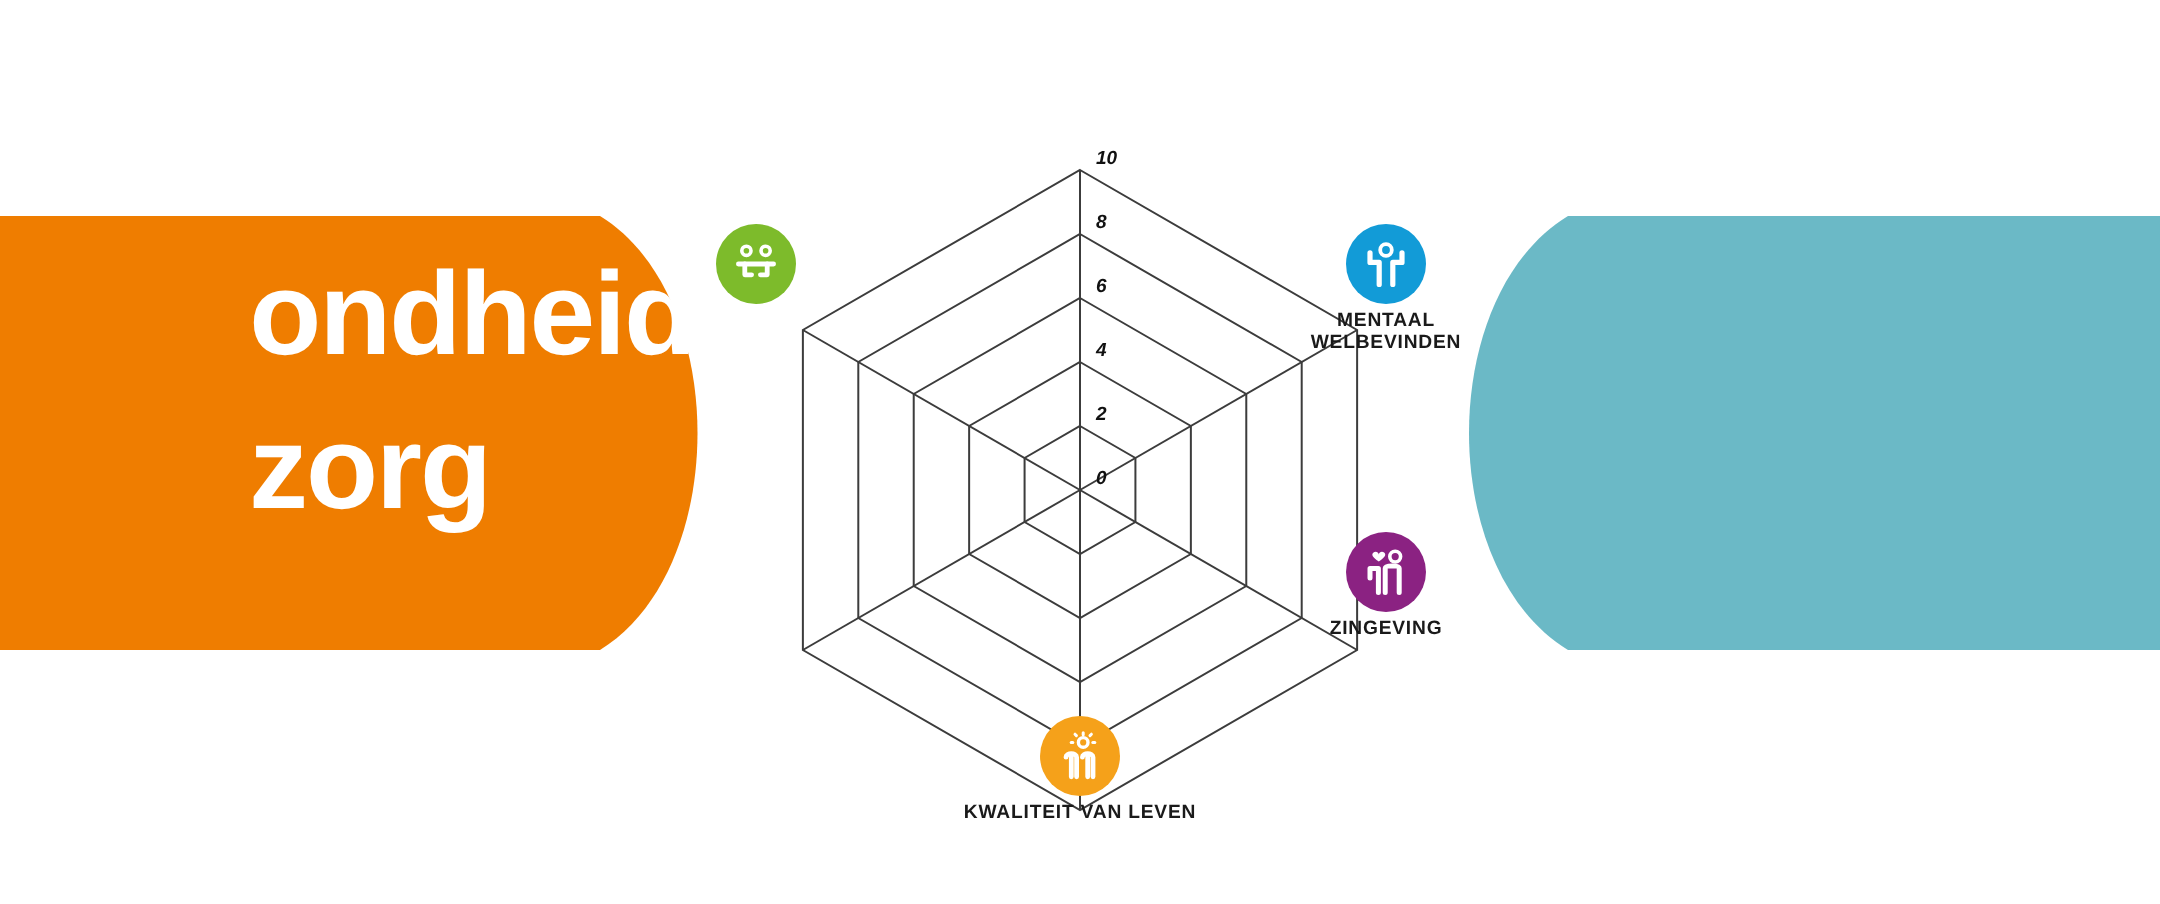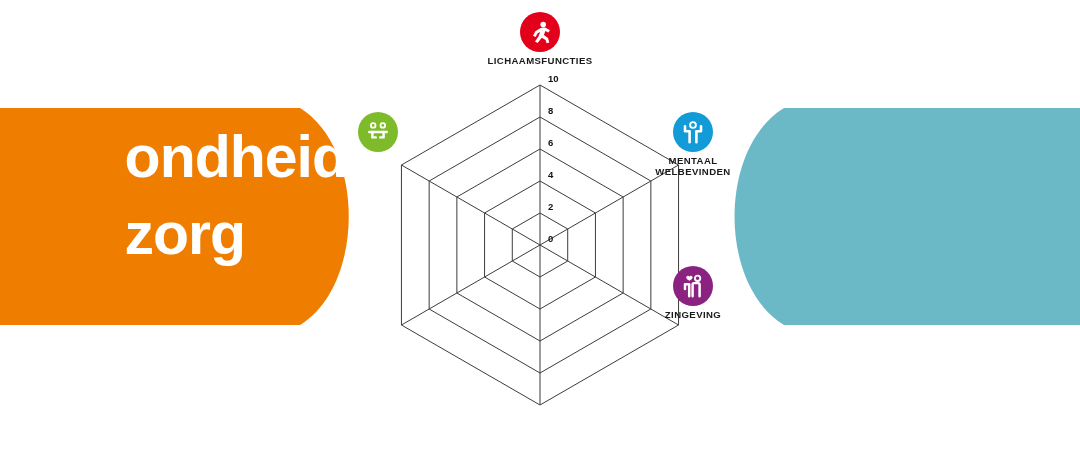--- a/index.html
+++ b/index.html
@@ -38,21 +38,21 @@
   }
   .headline .l2{
     font-size:59px;
     display:block;
     text-align:right;
     padding-right:105px;
     margin-top:18px;
   }
 
   
-  .radar{position:absolute;left:370px;top:60px;width:340px;height:340px;}
+  .radar{position:absolute;left:370px;top:60px;width:340px;height:340px;font-style:italic;}
   .radar svg{display:block;overflow:visible;}
   .grid-line{fill:none;stroke:#3c3c3c;stroke-width:1;}
   .spoke{stroke:#3c3c3c;stroke-width:1;}
   .tick-label{
     font-family:"Liberation Sans", sans-serif;
     font-size:9.5px;font-weight:bold;fill:#111111;
   }
 
   
   .node{position:absolute;width:150px;text-align:center;}
@@ -127,29 +127,20 @@
         <text class="tick-label" x="178" y="22" text-anchor="start">10</text>
         <text class="tick-label" x="178" y="54" text-anchor="start">8</text>
         <text class="tick-label" x="178" y="86" text-anchor="start">6</text>
         <text class="tick-label" x="178" y="118" text-anchor="start">4</text>
         <text class="tick-label" x="178" y="150" text-anchor="start">2</text>
         <text class="tick-label" x="178" y="182" text-anchor="start">0</text>
       </g>
     </svg>
   </div>
 
-  <div class="node" id="node-lichaamsfuncties">
-    <div class="circle" style="background:#E3001B;">
-      <svg width="26" height="26" viewBox="0 0 26 26" xmlns="http://www.w3.org/2000/svg">
-        <circle cx="16.2" cy="5.6" r="2.8" fill="#ffffff"></circle>
-        <path d="M13.6 9.0 L8.4 12.2 L6.0 16.8 L8.6 18.0 L10.6 14.3 L13.2 13.0 L11.4 17.6 L8.0 22.5 L10.6 24.1 L14.8 18.8 L18.6 21.1 L19.6 24.3 L22.3 23.4 L21.0 19.0 L16.9 15.9 L18.4 12.0 L21.3 13.5 L23.0 11.2 L18.2 8.5 Z" fill="#ffffff"></path>
-      </svg>
-    </div>
-    <div class="cap">LICHAAMSFUNCTIES</div>
-  </div>
 
   <div class="node" id="node-zingeving">
     <div class="circle" style="background:#8B2282;">
       <svg width="26" height="26" viewBox="0 0 26 26" xmlns="http://www.w3.org/2000/svg">
         <path d="M6.6 3.4 c1.0-1.0 2.6-0.5 2.8 0.8 c0.2-1.3 1.8-1.8 2.8-0.8 c0.9 0.9 0.5 2.3-2.8 4.3 C6.1 5.7 5.7 4.3 6.6 3.4 Z" fill="#ffffff"></path>
         <circle cx="17.6" cy="5.3" r="2.7" fill="none" stroke="#ffffff" stroke-width="1.8"></circle>
         <path d="M5.0 11.2 L5.0 16.0 M9.2 11.2 L9.2 23.2 M5.0 11.2 L9.2 11.2" fill="none" stroke="#ffffff" stroke-width="2.5" stroke-linecap="round"></path>
         <path d="M12.6 11.2 L12.6 23.2 M19.6 11.2 L19.6 23.2 M12.6 11.2 C12.6 9.6 19.6 9.6 19.6 11.2" fill="none" stroke="#ffffff" stroke-width="2.5" stroke-linecap="round"></path>
       </svg>
     </div>
@@ -161,20 +152,37 @@
       <svg width="26" height="26" viewBox="0 0 26 26" xmlns="http://www.w3.org/2000/svg">
         <circle cx="13" cy="6.0" r="2.9" fill="none" stroke="#ffffff" stroke-width="1.9"></circle>
         <path d="M5.0 7.4 L5.0 12.2 L9.6 12.2 L9.6 23.2" fill="none" stroke="#ffffff" stroke-width="2.6" stroke-linecap="round" stroke-linejoin="round"></path>
         <path d="M21.0 7.4 L21.0 12.2 L16.4 12.2 L16.4 23.2" fill="none" stroke="#ffffff" stroke-width="2.6" stroke-linecap="round" stroke-linejoin="round"></path>
       </svg>
     </div>
     <div class="cap">MENTAAL
 WELBEVINDEN</div>
   </div>
 
+  <div class="node" id="node-kwaliteit">
+    <div class="circle" style="background:#F5A11A;">
+      <svg width="26" height="26" viewBox="0 0 26 26" xmlns="http://www.w3.org/2000/svg">
+        <circle cx="14.6" cy="6.2" r="2.4" fill="none" stroke="#ffffff" stroke-width="1.7"></circle>
+        <g stroke="#ffffff" stroke-width="1.5" stroke-linecap="round">
+          <line x1="14.6" y1="1.4" x2="14.6" y2="2.4"></line>
+          <line x1="19.4" y1="6.2" x2="20.4" y2="6.2"></line>
+          <line x1="18.0" y1="2.8" x2="18.7" y2="2.1"></line>
+          <line x1="11.2" y1="2.8" x2="10.5" y2="2.1"></line>
+          <line x1="9.4" y1="6.2" x2="8.6" y2="6.2"></line>
+        </g>
+        <path d="M6.0 13.6 C6.0 11.3 11.3 11.3 11.3 13.6 L11.3 23.4 M8.65 13.6 L8.65 23.4" fill="none" stroke="#ffffff" stroke-width="2.4" stroke-linecap="round"></path>
+        <path d="M14.2 13.6 C14.2 11.3 19.5 11.3 19.5 13.6 L19.5 23.4 M16.85 13.6 L16.85 23.4" fill="none" stroke="#ffffff" stroke-width="2.4" stroke-linecap="round"></path>
+      </svg>
+    </div>
+    <div class="cap">KWALITEIT VAN LEVEN</div>
+  </div>
 
 
   <div class="node" id="node-dagelijks">
     <div class="circle" style="background:#7DBB2B;">
       <svg width="26" height="26" viewBox="0 0 26 26" xmlns="http://www.w3.org/2000/svg">
         <circle cx="8.2" cy="6.4" r="2.3" fill="none" stroke="#ffffff" stroke-width="1.8"></circle>
         <circle cx="17.8" cy="6.4" r="2.3" fill="none" stroke="#ffffff" stroke-width="1.8"></circle>
         <line x1="4.2" y1="13.0" x2="21.8" y2="13.0" stroke="#ffffff" stroke-width="2.4" stroke-linecap="round"></line>
         <path d="M7.4 13.0 L7.4 18.4 L10.8 18.4" fill="none" stroke="#ffffff" stroke-width="2.4" stroke-linecap="round" stroke-linejoin="round"></path>
         <path d="M18.6 13.0 L18.6 18.4 L15.2 18.4" fill="none" stroke="#ffffff" stroke-width="2.4" stroke-linecap="round" stroke-linejoin="round"></path>

